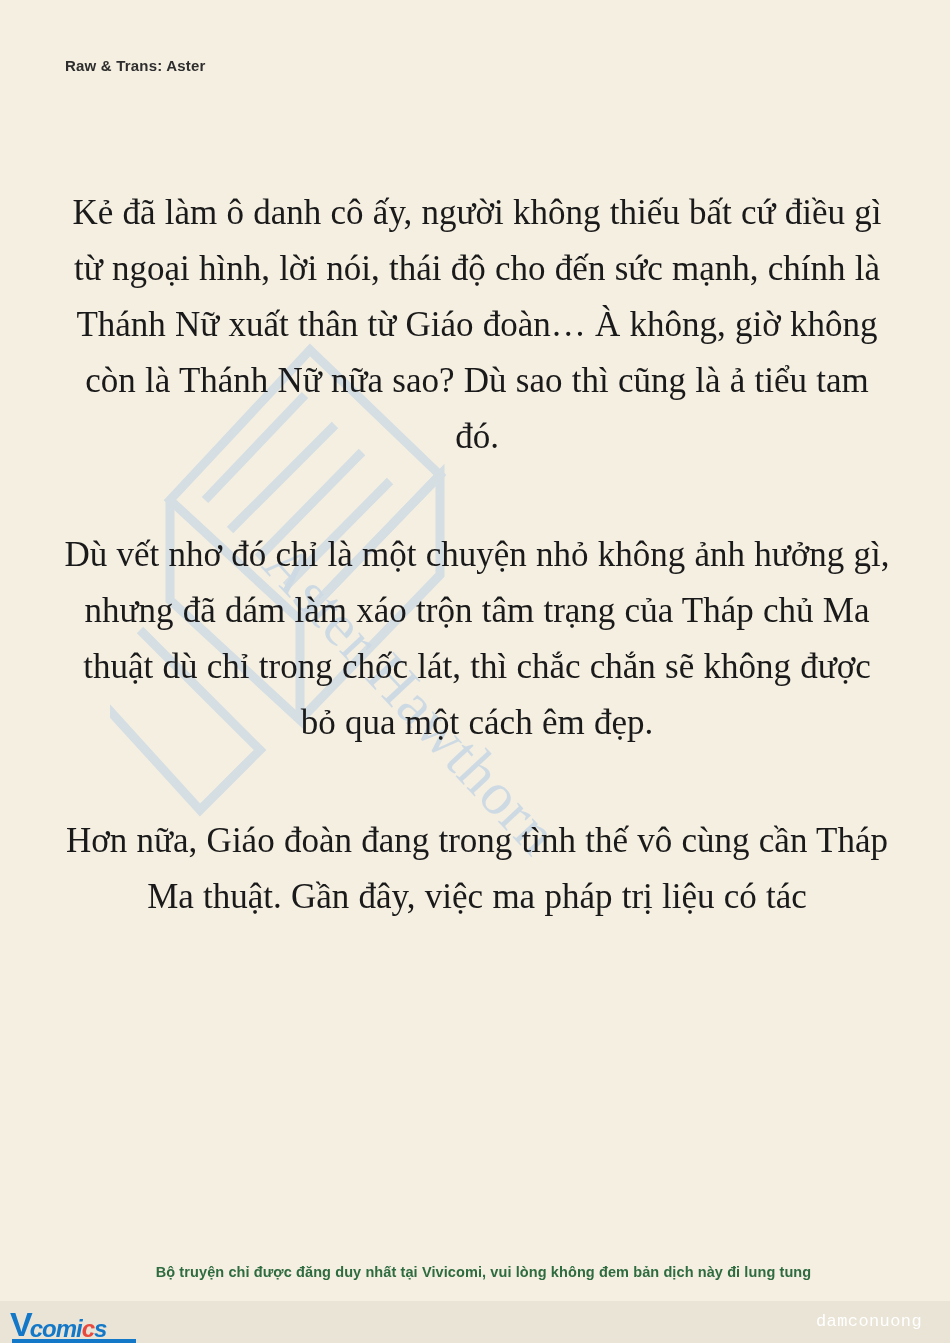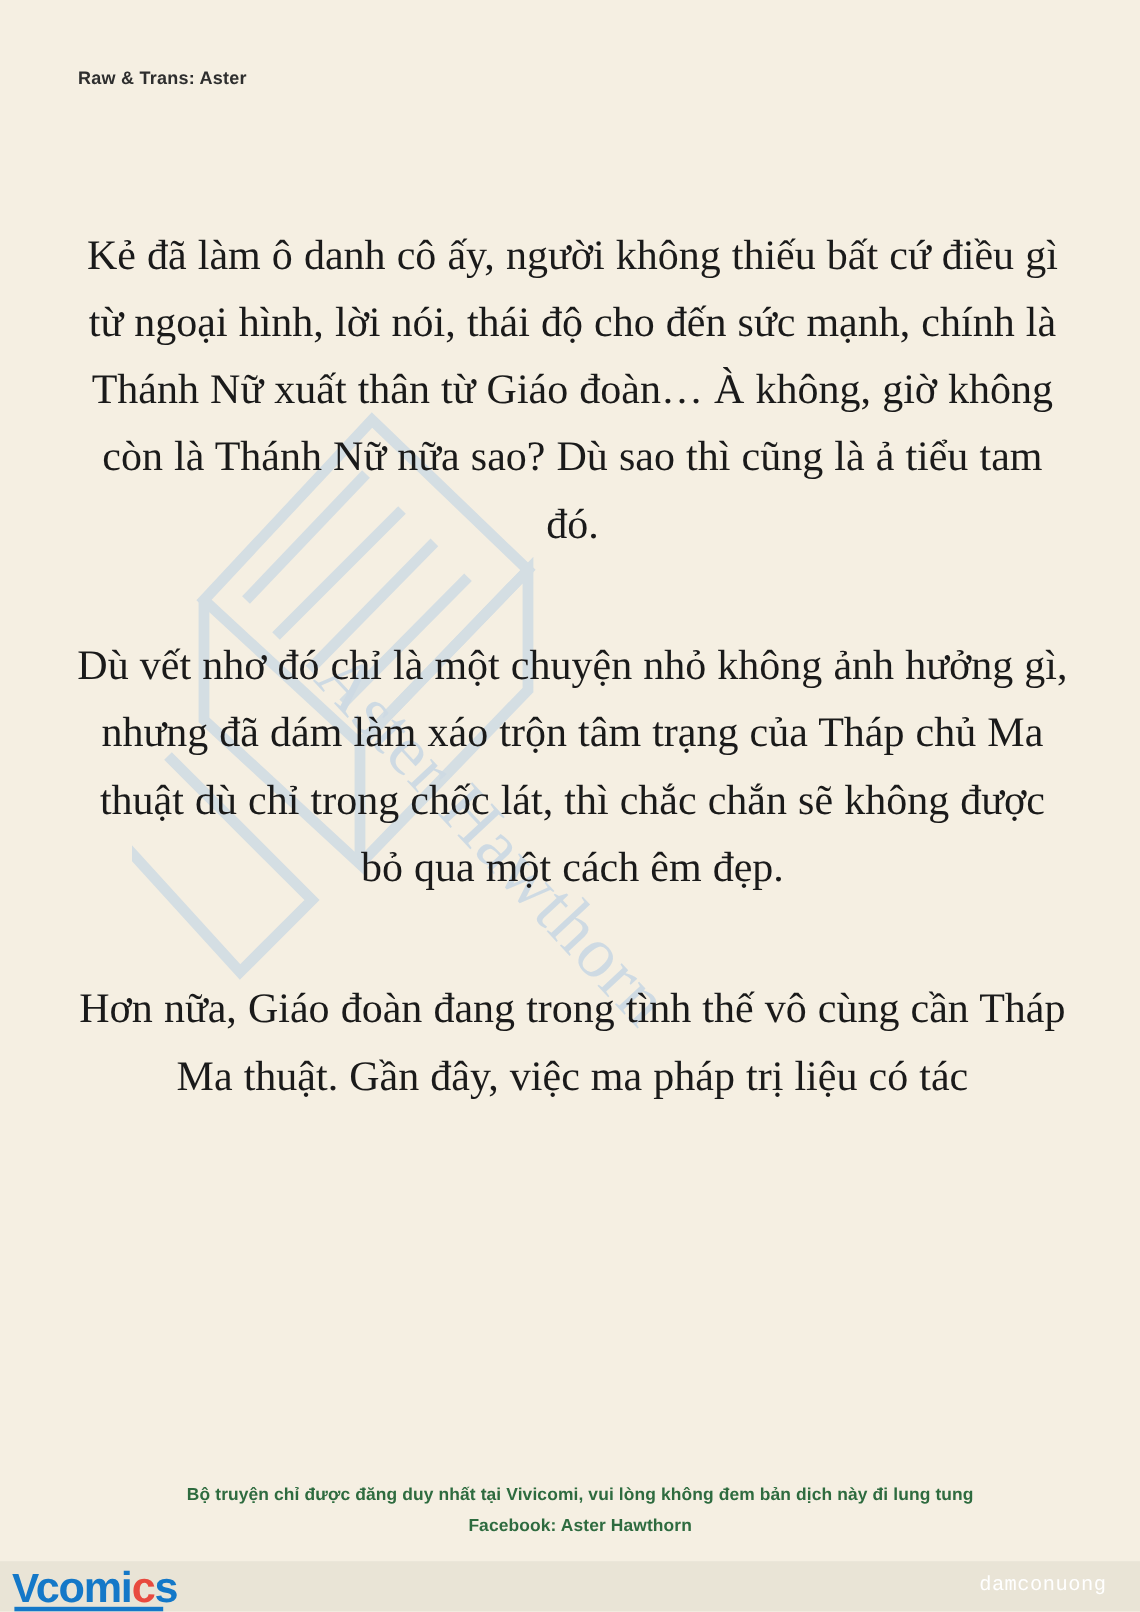--- a/index.html
+++ b/index.html
@@ -115,22 +115,23 @@
     letter-spacing: -1px;
   }
   .logo .v {
     color: #1478c8;
     font-size: 34px;
     line-height: 1;
     margin-right: -2px;
   }
   .logo .rest {
     color: #1478c8;
-    font-size: 36px;
+    font-size: 24px;
     line-height: 1;
+    font-style: italic;
   }
   .logo .rest .y {
     color: #e84a3f;
   }
   .logo-underline {
     position: absolute;
     left: 12px;
     bottom: 0px;
     width: 124px;
     height: 4px;
@@ -171,21 +172,20 @@
   </div>
 
   <div class="content">
     <p class="para">Kẻ đã làm ô danh cô ấy, người không thiếu bất cứ điều gì từ ngoại hình, lời nói, thái độ cho đến sức mạnh, chính là Thánh Nữ xuất thân từ Giáo đoàn… À không, giờ không còn là Thánh Nữ nữa sao? Dù sao thì cũng là ả tiểu tam đó.</p>
     <p class="para">Dù vết nhơ đó chỉ là một chuyện nhỏ không ảnh hưởng gì, nhưng đã dám làm xáo trộn tâm trạng của Tháp chủ Ma thuật dù chỉ trong chốc lát, thì chắc chắn sẽ không được bỏ qua một cách êm đẹp.</p>
     <p class="para">Hơn nữa, Giáo đoàn đang trong tình thế vô cùng cần Tháp Ma thuật. Gần đây, việc ma pháp trị liệu có tác</p>
   </div>
 
   <div class="footer-notes">
     <div class="footer-line">Bộ truyện chỉ được đăng duy nhất tại Vivicomi, vui lòng không đem bản dịch này đi lung tung</div>
-    <div class="footer-line">Facebook: Aster Hawthorn</div>
   </div>
 
   <div class="bottom-bar">
     <div class="logo">
       <span class="v">V</span>
       <span class="rest"><span>comi</span><span class="y">c</span><span>s</span></span>
     </div>
     <div class="logo-underline"></div>
     <div class="brand-right">damconuong</div>
   </div>

